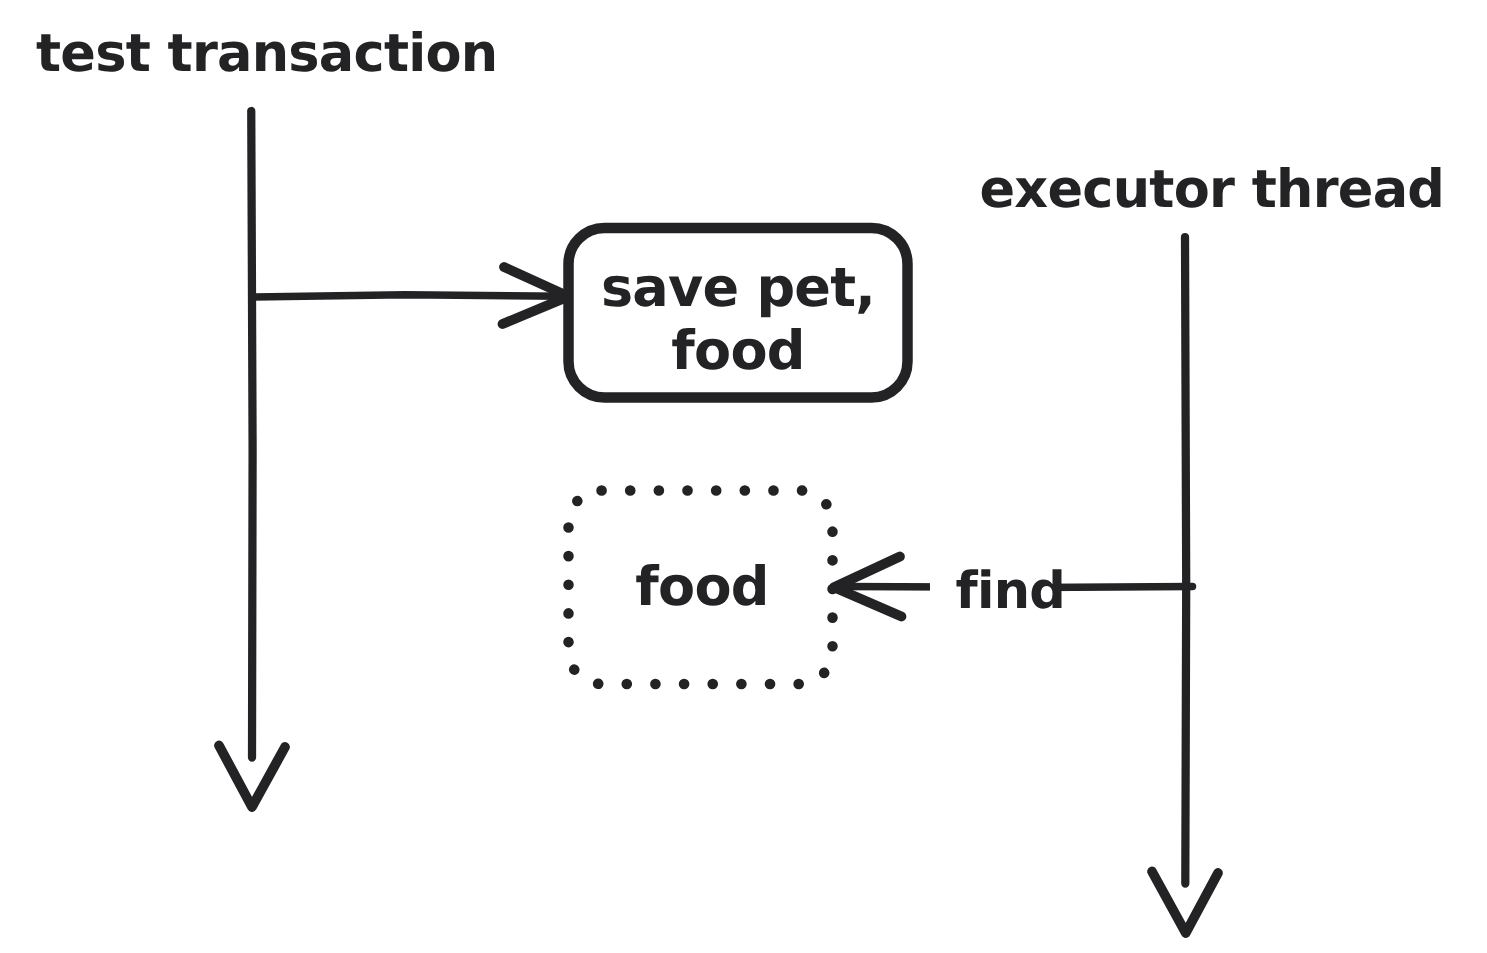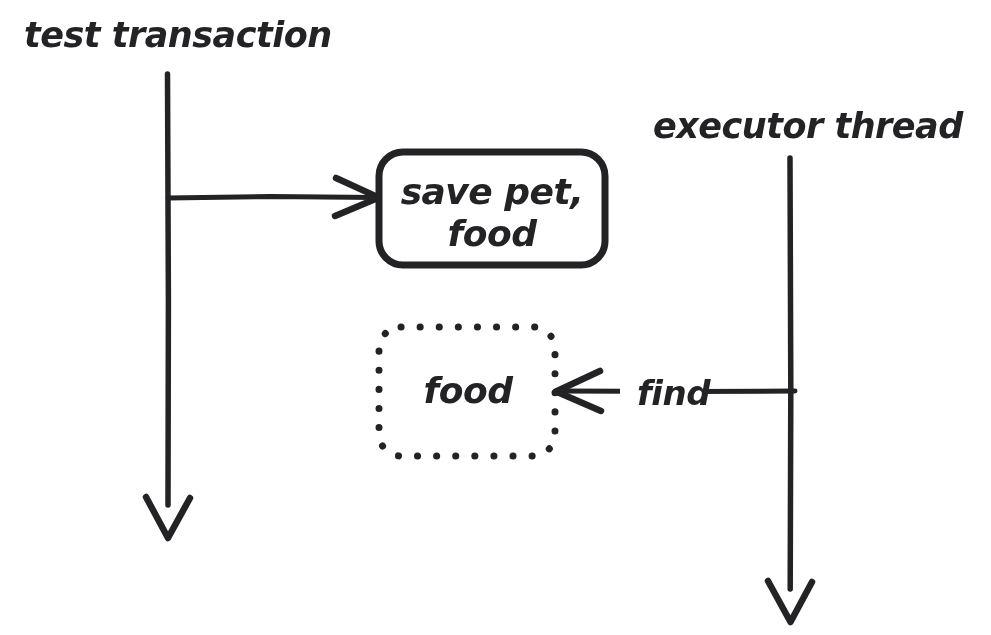--- a/index.html
+++ b/index.html
@@ -12,21 +12,20 @@
     width: 991px;
     height: 635px;
     overflow: hidden;
     font-family: "DejaVu Sans", sans-serif;
   }
   #diagram-root {
     position: relative;
     width: 991px;
     height: 523px;
     background: #ffffff;
-    font-style: italic;
   }
   svg.canvas {
     position: absolute;
     left: 0;
     top: 0;
     width: 991px;
     height: 635px;
     display: block;
   }
   .hand-text {

